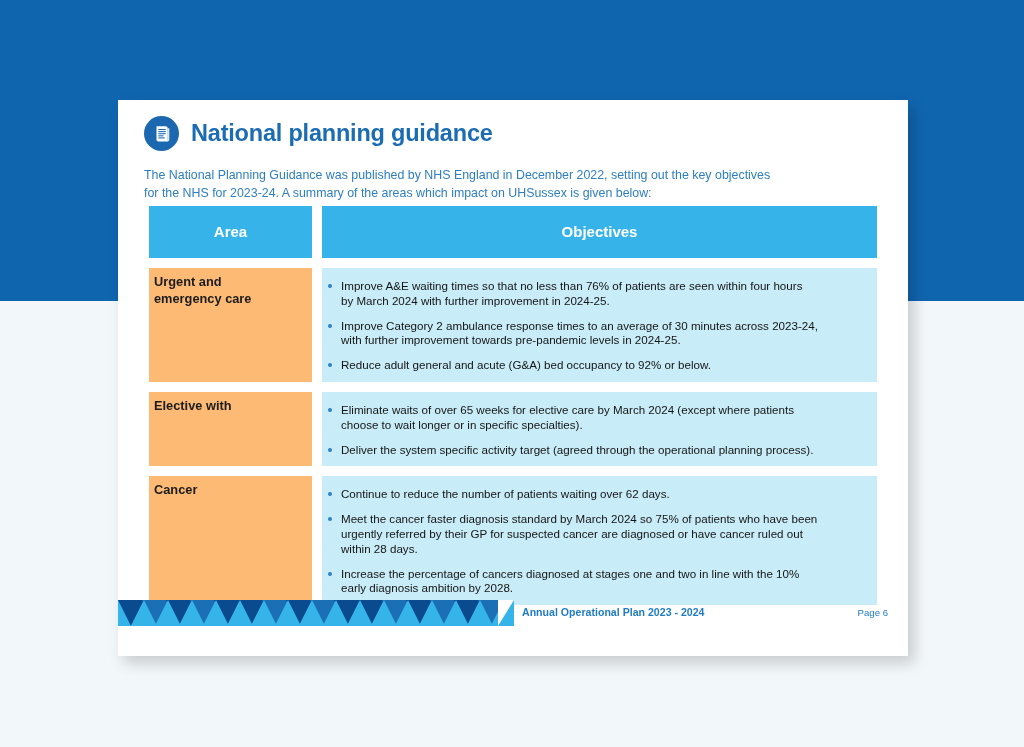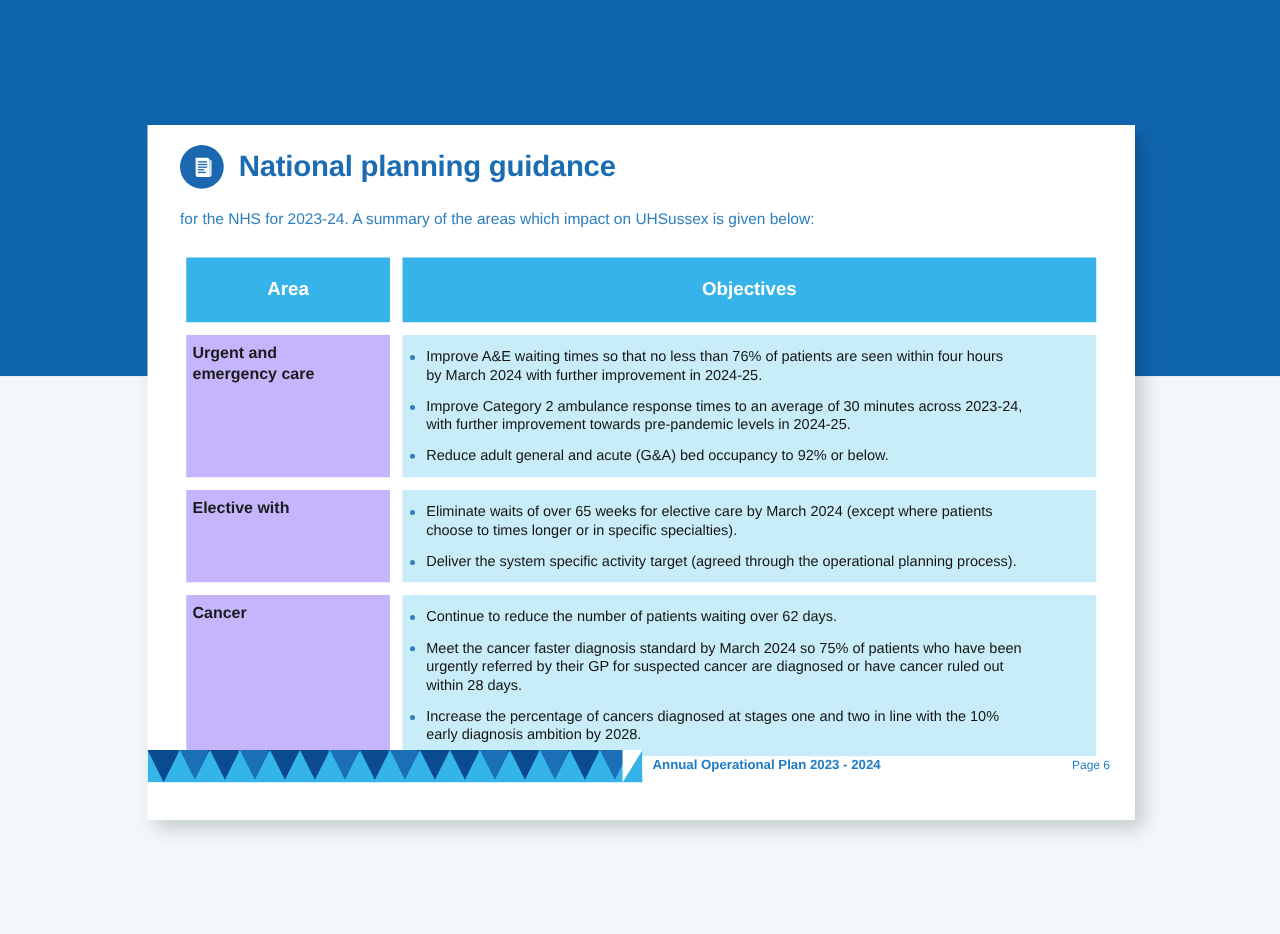--- a/index.html
+++ b/index.html
@@ -102,21 +102,21 @@
     font-weight: bold;
     text-align: center;
     height: 42px;
     line-height: 42px;
     vertical-align: middle;
   }
   .col-gap { width: 6px; background: #ffffff; }
   .row-gap-cell { height: 8px; background: #ffffff; }
 
   .area-cell {
-    background: #c4b5fd;
+    background: #fdba74;
     width: 163px;
     padding: 18px 0 12px 16px;
     font-size: 12.8px;
     font-weight: bold;
     color: #1b1b1b;
     line-height: 17px;
   }
   .obj-cell {
     background: #c9edf8;
     padding: 12px 14px 12px 18px;
@@ -199,20 +199,21 @@
             <rect x="7.3" y="10.2" width="7.4" height="1.05"></rect>
             <rect x="7.3" y="12.3" width="5.2" height="1.05"></rect>
             <rect x="7.3" y="14.4" width="6.4" height="1.05"></rect>
           </g>
         </svg>
       </span>
       <span class="title-text">National planning guidance</span>
     </div>
 
     <div class="intro">
+      <div>The National Planning Guidance was published by NHS England in December 2022, setting out the key objectives</div>
       <div>for the NHS for 2023-24. A summary of the areas which impact on UHSussex is given below:</div>
     </div>
 
     <table class="tbl">
       <tbody>
           <tr>
         <th class="th-cell">Area</th>
         <th class="col-gap"></th>
         <th class="th-cell">Objectives</th>
       </tr>
@@ -248,21 +249,21 @@
 
       <tr>
         <td class="area-cell">
           <div>Elective with</div>
         </td>
         <td class="col-gap"></td>
         <td class="obj-cell">
           <ul class="objs">
             <li>
               <span>Eliminate waits of over 65 weeks for elective care by March 2024 (except where patients</span>
-              <span>choose to times longer or in specific specialties).</span>
+              <span>choose to wait longer or in specific specialties).</span>
             </li>
             <li>
               <span>Deliver the system specific activity target (agreed through the operational planning process).</span>
             </li>
           </ul>
         </td>
       </tr>
       <tr>
             <td class="row-gap-cell" colspan="3"></td>
           </tr>

